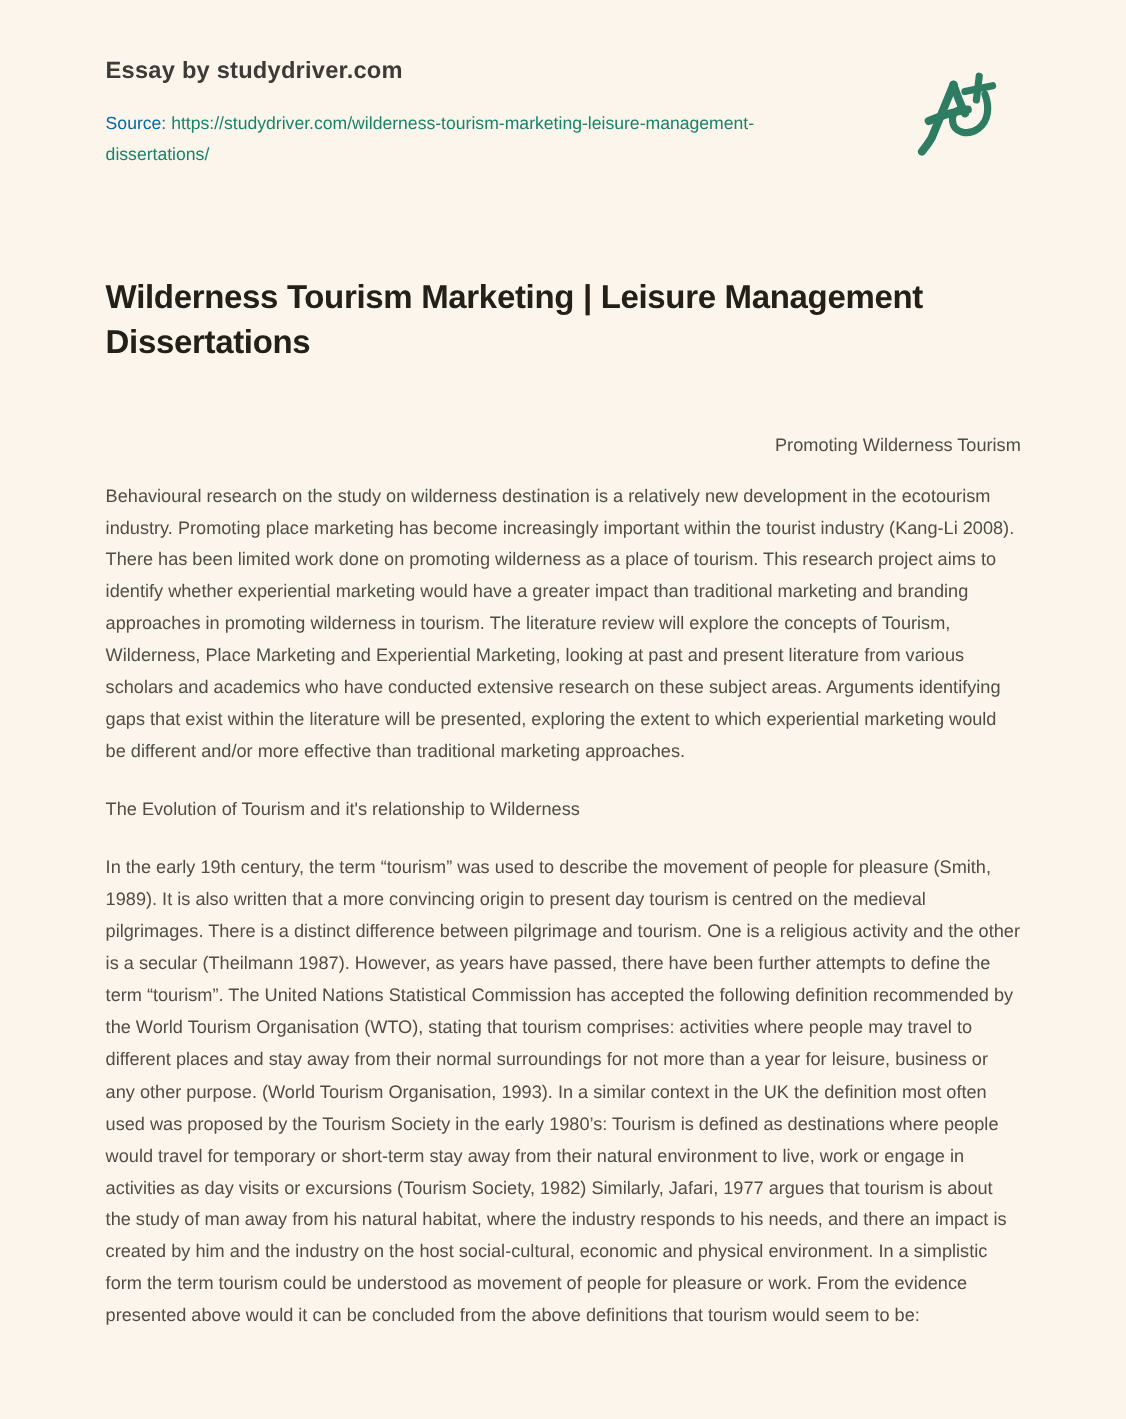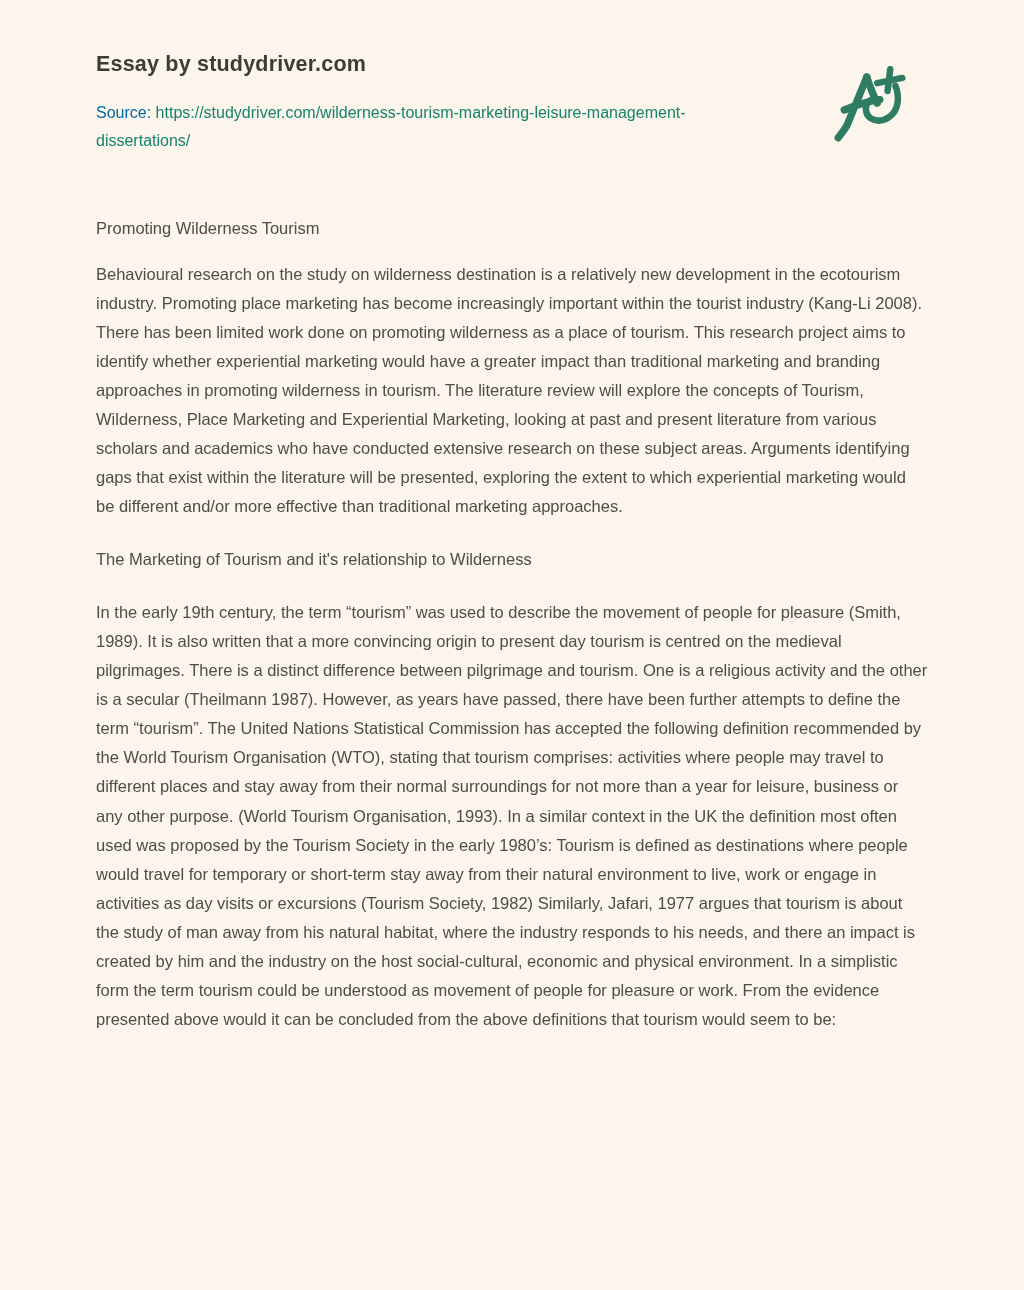--- a/index.html
+++ b/index.html
@@ -47,21 +47,21 @@
   .article-title {
     margin-top: 96px;
     font-size: 30px;
     font-weight: 700;
     letter-spacing: -0.3px;
     line-height: 1.35;
     color: #232019;
     max-width: 840px;
   }
   
-  .meta-block { margin-top: 64px; }
+  .meta-block { margin-top: 64px; text-align: right; }
   .meta-line {
     font-size: 16.5px;
     color: #504d46;
     margin-bottom: 22px;
   }
   
   .body-paragraph {
     font-size: 16.5px;
     line-height: 1.76;
     color: #504d46;
@@ -98,24 +98,25 @@
       <path d="M 28,60 C 42,54 56,50 69,48" stroke-width="8.5"></path>
 
       <path d="M 81,13 C 80,22 79,30 78,38" stroke-width="7.5"></path>
 
       <path d="M 66,29 L 95,23" stroke-width="7.5"></path>
 
       <path d="M 87,32 C 92,45 91,60 80,68 C 69,76 54,72 53,60 C 52,51 60,45 68,48" stroke-width="7.5"></path>
     </svg>
   </div>
 
+  <h1 class="article-title">Wilderness Tourism Marketing | Leisure Management Dissertations</h1>
 
   <div class="meta-block">
     <p class="meta-line">Promoting Wilderness Tourism</p>
   </div>
 
   <p class="body-paragraph">Behavioural research on the study on wilderness destination is a relatively new development in the ecotourism industry. Promoting place marketing has become increasingly important within the tourist industry (Kang-Li 2008). There has been limited work done on promoting wilderness as a place of tourism. This research project aims to identify whether experiential marketing would have a greater impact than traditional marketing and branding approaches in promoting wilderness in tourism. The literature review will explore the concepts of Tourism, Wilderness, Place Marketing and Experiential Marketing, looking at past and present literature from various scholars and academics who have conducted extensive research on these subject areas. Arguments identifying gaps that exist within the literature will be presented, exploring the extent to which experiential marketing would be different and/or more effective than traditional marketing approaches.</p>
 
-  <p class="section-heading">The Marketing of Tourism and it's relationship to Wilderness</p>
+  <p class="section-heading">The Evolution of Tourism and it's relationship to Wilderness</p>
 
   <p class="body-paragraph">In the early 19th century, the term “tourism” was used to describe the movement of people for pleasure (Smith, 1989). It is also written that a more convincing origin to present day tourism is centred on the medieval pilgrimages. There is a distinct difference between pilgrimage and tourism. One is a religious activity and the other is a secular (Theilmann 1987). However, as years have passed, there have been further attempts to define the term “tourism”. The United Nations Statistical Commission has accepted the following definition recommended by the World Tourism Organisation (WTO), stating that tourism comprises: activities where people may travel to different places and stay away from their normal surroundings for not more than a year for leisure, business or any other purpose. (World Tourism Organisation, 1993). In a similar context in the UK the definition most often used was proposed by the Tourism Society in the early 1980’s: Tourism is defined as destinations where people would travel for temporary or short-term stay away from their natural environment to live, work or engage in activities as day visits or excursions (Tourism Society, 1982) Similarly, Jafari, 1977 argues that tourism is about the study of man away from his natural habitat, where the industry responds to his needs, and there an impact is created by him and the industry on the host social-cultural, economic and physical environment. In a simplistic form the term tourism could be understood as movement of people for pleasure or work. From the evidence presented above would it can be concluded from the above definitions that tourism would seem to be:</p>
 
 </div>
 
 </body></html>

